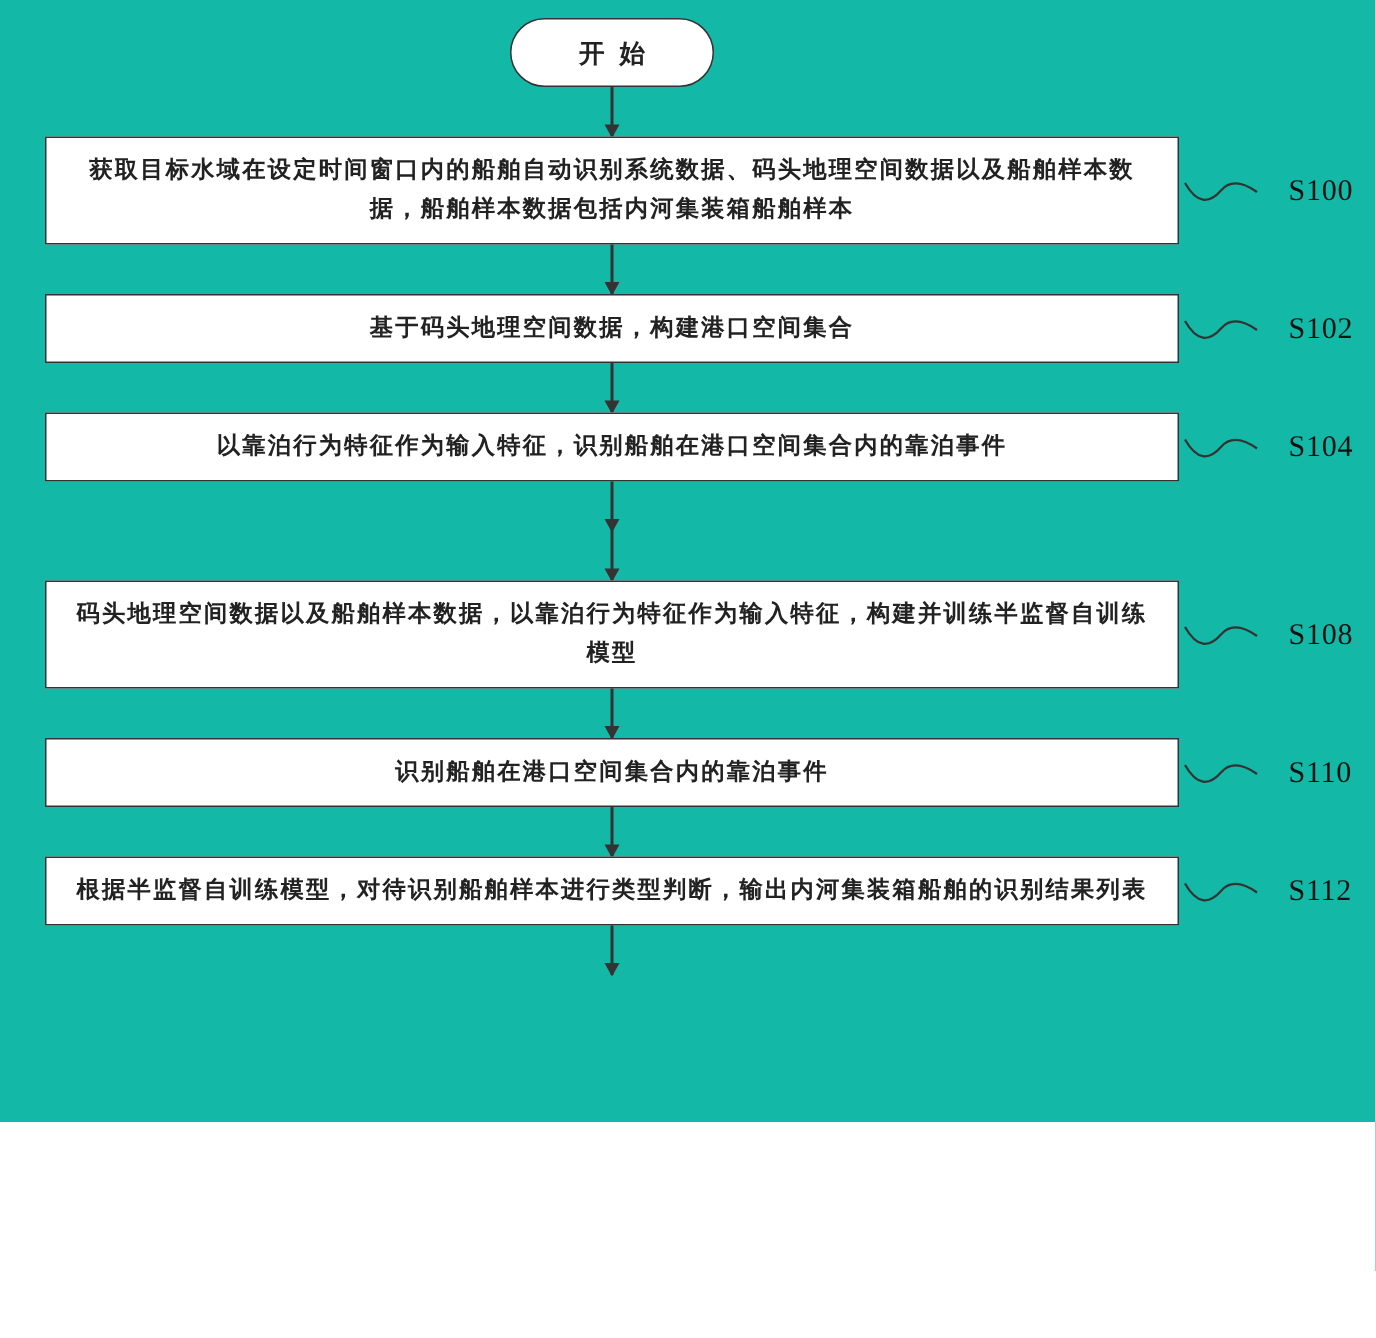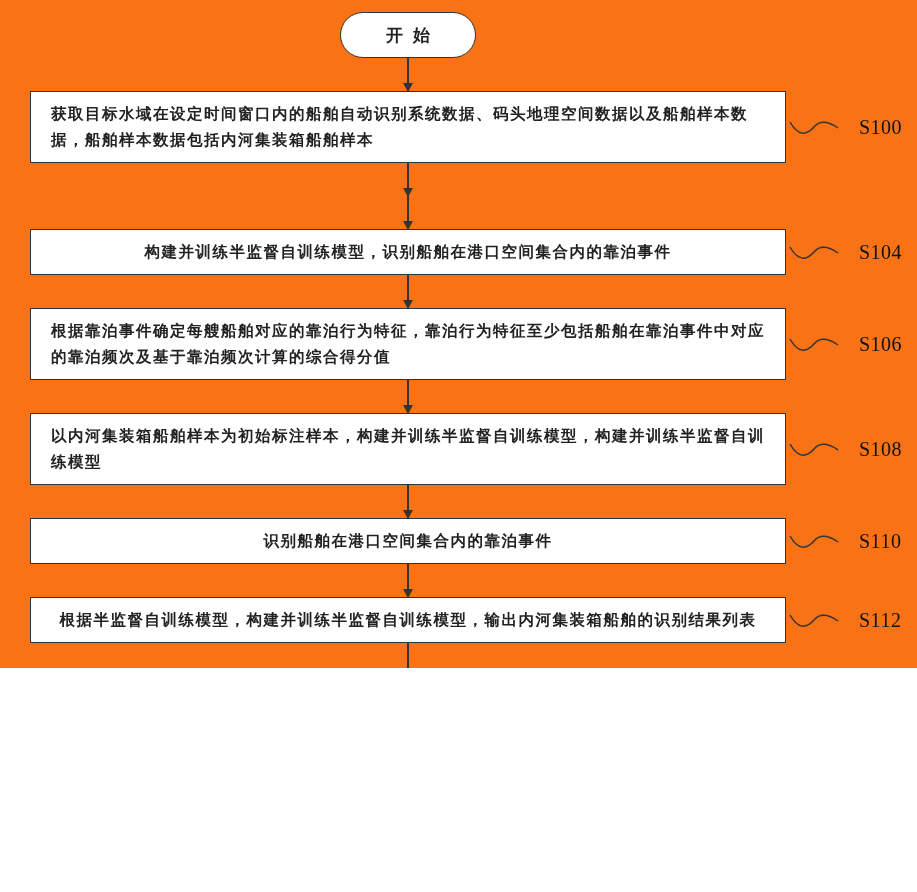--- a/index.html
+++ b/index.html
@@ -1,20 +1,20 @@
 <!DOCTYPE html>
 <html><head>
 <meta charset="utf-8">
 <style>
   html, body { margin: 0; padding: 0; background: #ffffff; }
   .canvas {
     position: relative;
     width: 917px;
-    height: 668px;
-    background: #f97316;
+    height: 748px;
+    background: #14b8a6;
     font-family: "Liberation Serif", "DejaVu Serif", serif;
     overflow: hidden;
   }
   .flow {
     position: absolute;
     left: 30px;
     top: 12px;
     width: 756px;
     display: flex;
     flex-direction: column;
@@ -57,21 +57,21 @@
     position: relative;
     width: 100%;
   }
   .process {
     border: 1.6px solid #333;
     width: 100%;
     box-sizing: border-box;
     display: flex;
     align-items: center;
     justify-content: center;
-    text-align: left;
+    text-align: center;
     font-weight: bold;
     font-size: 15.5px;
     line-height: 26px;
     letter-spacing: 1.5px;
     color: #222;
     padding: 9px 20px;
     min-height: 46px;
     background: #fff;
   }
   .side {
@@ -111,49 +111,49 @@
       <div class="side">
         <svg class="squiggle" viewBox="0 0 52 24">
             <path d="M2,7 C10,21 18,21 26,12 C32,5 40,6 50,13" fill="none" stroke="#333" stroke-width="1.5"></path>
           </svg>
         <span class="step-label">S100</span>
       </div>
     </div>
 
     <div class="v-arrow"></div>
 
+    <div class="row">
+      <div class="process">基于码头地理空间数据，构建港口空间集合</div>
+      <div class="side">
+        <svg class="squiggle" viewBox="0 0 52 24">
+            <path d="M2,7 C10,21 18,21 26,12 C32,5 40,6 50,13" fill="none" stroke="#333" stroke-width="1.5"></path>
+          </svg>
+        <span class="step-label">S102</span>
+      </div>
+    </div>
 
     <div class="v-arrow"></div>
 
     <div class="row">
-      <div class="process">构建并训练半监督自训练模型，识别船舶在港口空间集合内的靠泊事件</div>
+      <div class="process">以靠泊行为特征作为输入特征，识别船舶在港口空间集合内的靠泊事件</div>
       <div class="side">
         <svg class="squiggle" viewBox="0 0 52 24">
             <path d="M2,7 C10,21 18,21 26,12 C32,5 40,6 50,13" fill="none" stroke="#333" stroke-width="1.5"></path>
           </svg>
         <span class="step-label">S104</span>
       </div>
     </div>
 
     <div class="v-arrow"></div>
 
-    <div class="row">
-      <div class="process">根据靠泊事件确定每艘船舶对应的靠泊行为特征，靠泊行为特征至少包括船舶在靠泊事件中对应的靠泊频次及基于靠泊频次计算的综合得分值</div>
-      <div class="side">
-        <svg class="squiggle" viewBox="0 0 52 24">
-            <path d="M2,7 C10,21 18,21 26,12 C32,5 40,6 50,13" fill="none" stroke="#333" stroke-width="1.5"></path>
-          </svg>
-        <span class="step-label">S106</span>
-      </div>
-    </div>
 
     <div class="v-arrow"></div>
 
     <div class="row">
-      <div class="process">以内河集装箱船舶样本为初始标注样本，构建并训练半监督自训练模型，构建并训练半监督自训练模型</div>
+      <div class="process">码头地理空间数据以及船舶样本数据，以靠泊行为特征作为输入特征，构建并训练半监督自训练模型</div>
       <div class="side">
         <svg class="squiggle" viewBox="0 0 52 24">
             <path d="M2,7 C10,21 18,21 26,12 C32,5 40,6 50,13" fill="none" stroke="#333" stroke-width="1.5"></path>
           </svg>
         <span class="step-label">S108</span>
       </div>
     </div>
 
     <div class="v-arrow"></div>
 
@@ -163,21 +163,21 @@
         <svg class="squiggle" viewBox="0 0 52 24">
             <path d="M2,7 C10,21 18,21 26,12 C32,5 40,6 50,13" fill="none" stroke="#333" stroke-width="1.5"></path>
           </svg>
         <span class="step-label">S110</span>
       </div>
     </div>
 
     <div class="v-arrow"></div>
 
     <div class="row">
-      <div class="process">根据半监督自训练模型，构建并训练半监督自训练模型，输出内河集装箱船舶的识别结果列表</div>
+      <div class="process">根据半监督自训练模型，对待识别船舶样本进行类型判断，输出内河集装箱船舶的识别结果列表</div>
       <div class="side">
         <svg class="squiggle" viewBox="0 0 52 24">
             <path d="M2,7 C10,21 18,21 26,12 C32,5 40,6 50,13" fill="none" stroke="#333" stroke-width="1.5"></path>
           </svg>
         <span class="step-label">S112</span>
       </div>
     </div>
 
     <div class="v-arrow"></div>
 

